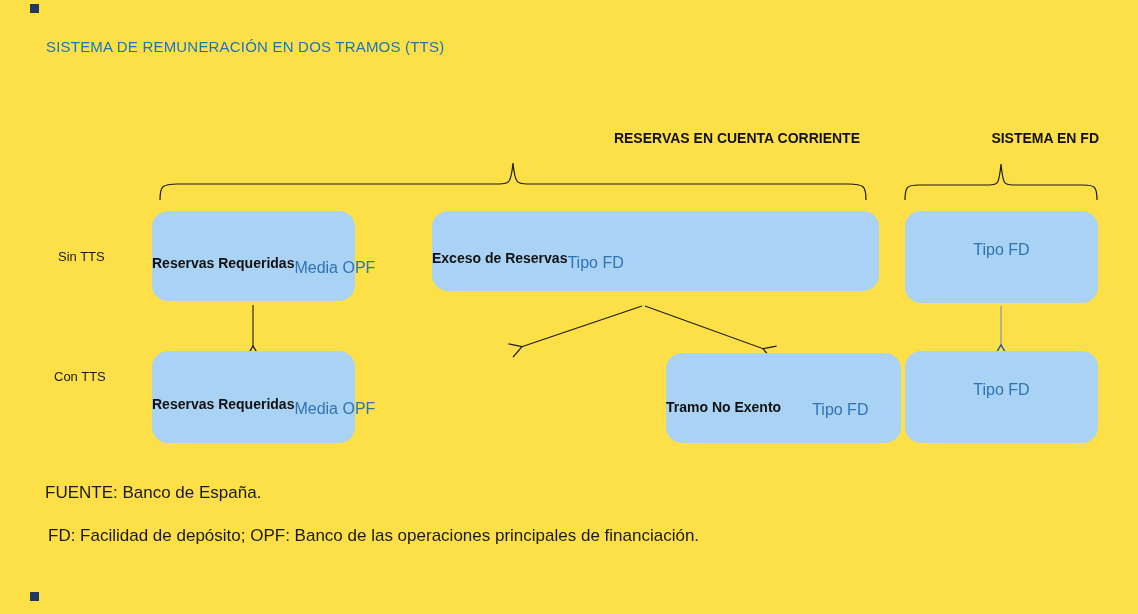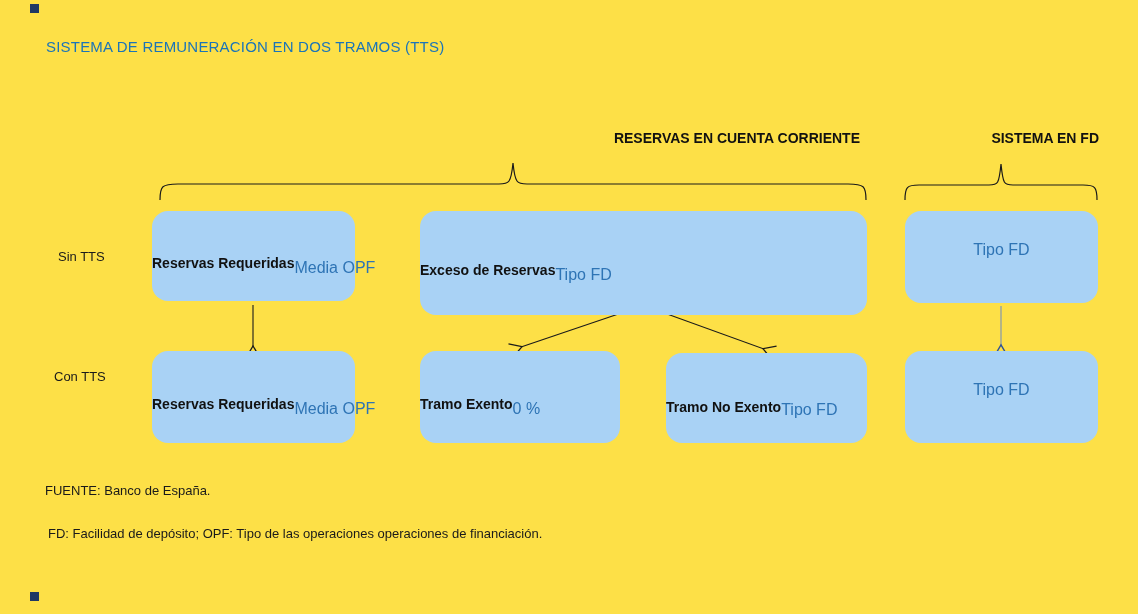--- a/index.html
+++ b/index.html
@@ -20,31 +20,31 @@
   .row-label.sin{left:58px;top:249px;}
   .row-label.con{left:54px;top:369px;}
 
   .box{position:absolute;background:#A9D2F5;border-radius:16px;display:flex;flex-direction:row;align-items:center;box-sizing:border-box;}
   .box-title{font-size:14px;font-weight:bold;color:#111;margin-top:14px;white-space:nowrap;}
   .box-value{font-size:16px;color:#2E74B5;margin-top:24px;white-space:nowrap;}
   .box.single{justify-content:center;padding-bottom:14px;}
   .box.single .box-value{margin-top:0;}
 
   #box-a1{left:152px;top:211px;width:203px;height:90px;}
-  #box-b1{left:420px;top:211px;width:447px;height:104px;}
+  #box-b1{left:432px;top:211px;width:447px;height:80px;}
   #box-c1{left:905px;top:211px;width:193px;height:92px;}
   #box-a2{left:152px;top:351px;width:203px;height:92px;}
   #box-b2{left:420px;top:351px;width:200px;height:92px;}
-  #box-b3{left:666px;top:353px;width:201px;height:90px;}
+  #box-b3{left:666px;top:353px;width:235px;height:90px;gap:31px;}
   #box-b3 .box-title{margin-top:17px;}
   #box-c2{left:905px;top:351px;width:193px;height:92px;}
 
   .overlay{position:absolute;left:0;top:0;pointer-events:none;}
 
-  .footer-line{position:absolute;font-size:13px;color:#1a1a1a;white-space:nowrap;}
+  .footer-line{position:absolute;font-size:17px;color:#1a1a1a;white-space:nowrap;}
   .footer-source{left:45px;top:483px;}
   .footer-note{left:48px;top:526px;}
 </style>
 </head>
 <body>
 
 <div class="canvas">
 
   <div class="corner-square top"></div>
   <div class="corner-square bottom"></div>
@@ -92,30 +92,26 @@
 
   <div class="box single" id="box-c1">
     <div class="box-value">Tipo FD</div>
   </div>
 
   <div class="box" id="box-a2">
     <div class="box-title">Reservas Requeridas</div>
     <div class="box-value">Media OPF</div>
   </div>
 
-  <div class="box" id="box-b2">
-    <div class="box-title">Tramo Exento</div>
-    <div class="box-value">0 %</div>
-  </div>
 
   <div class="box" id="box-b3">
     <div class="box-title">Tramo No Exento</div>
     <div class="box-value">Tipo FD</div>
   </div>
 
   <div class="box single" id="box-c2">
     <div class="box-value">Tipo FD</div>
   </div>
 
   <div class="footer-line footer-source">FUENTE: Banco de España.</div>
-  <div class="footer-line footer-note">FD: Facilidad de depósito; OPF: Tipo de las operaciones operaciones de financiación.</div>
+  <div class="footer-line footer-note">FD: Facilidad de depósito; OPF: Banco de las operaciones principales de financiación.</div>
 
 </div>
 
 </body></html>

